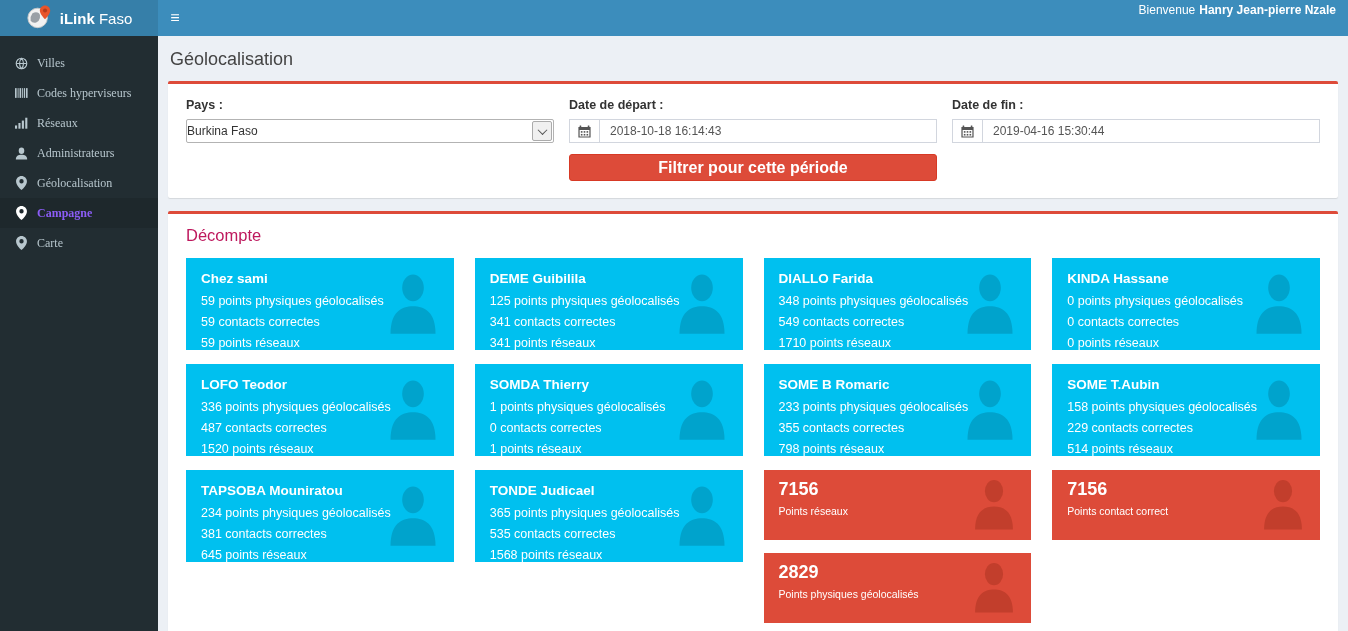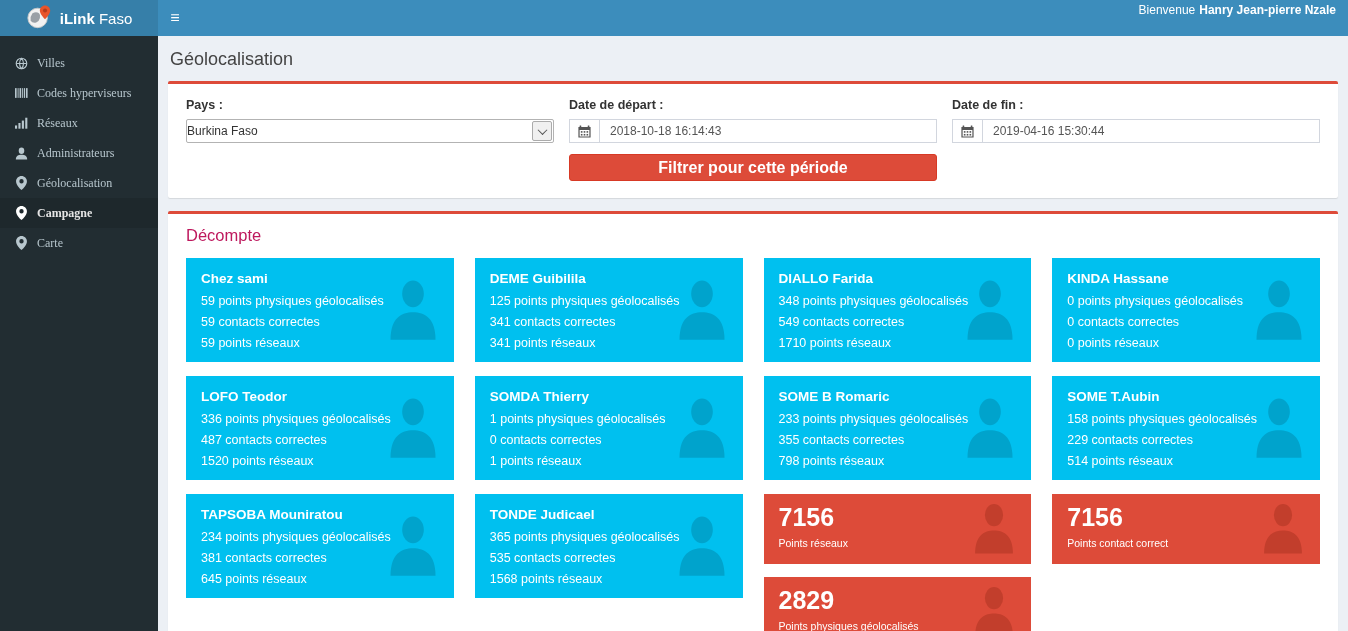--- a/index.html
+++ b/index.html
@@ -37,21 +37,21 @@
     position:absolute; top:36px; left:0; width:158px; height:595px;
     background:#222d32;
   }
   .menu { list-style:none; padding-top:12px;font-family:Liberation Serif, serif; }
   .menu-item {
     display:flex; align-items:center; gap:9px;
     height:30px; padding-left:14px;
     color:#b8c7ce; font-size:12px; cursor:pointer;
   }
   .menu-item svg { flex:0 0 auto; }
-  .menu-item.active { background:#1e282c; color:#e5e5e5; font-weight:700; }
+  .menu-item.active { background:#1e282c; color:#8b5cf6; font-weight:700; }
   .mi-icon { width:14px; display:flex; justify-content:center; }
 
   
   .content {
     position:absolute; top:36px; left:158px; width:1190px; height:595px;
     background:#ecf0f5; padding:9px 10px; overflow:hidden;
   }
   .page-title { font-size:18px; font-weight:400; color:#444; margin:4px 2px 11px 2px; }
 
   .box {
@@ -88,28 +88,28 @@
     display:flex; align-items:center; justify-content:center;
   }
 
   
   .counts-body { padding:11px 18px 18px 18px; }
   .section-title { font-size:16.5px; font-weight:400; color:#be185d; margin:1px 0 13px 0; }
   .cards-grid { display:grid; grid-template-columns:repeat(4,1fr); gap:14px 21px; margin-bottom:14px; }
   .cards-grid.last { margin-bottom:0; align-items:start; }
 
   .card { position:relative; color:#fff; overflow:hidden; }
-  .card.cyan { background:#00c0ef; height:104px; padding:10px 15px; }
+  .card.cyan { background:#00c0ef; height:92px; padding:10px 15px; }
   .card-name { font-size:13.5px; font-weight:700; margin:3px 0 5px 0; }
   .card-line { font-size:12.5px; line-height:21px; }
   .person-badge { position:absolute; right:16px; top:50%; transform:translateY(-50%); }
   .card.cyan .person-badge svg { fill:#00a3cc; }
 
   .card.red { background:#dd4b39; height:70px; padding:8px 15px; }
-  .big-number { font-size:25px; font-weight:700; margin-top:1px; }
+  .big-number { font-size:18px; font-weight:700; margin-top:1px; }
   .small-label { font-size:10.5px; margin-top:5px; }
   .card.red .person-badge svg { fill:#c23e2c; }
   .red-stack { display:flex; flex-direction:column; gap:13px; }
 </style>
 </head>
 <body>
 
 <div class="navbar">
   <div class="logo-area">
     <span>

